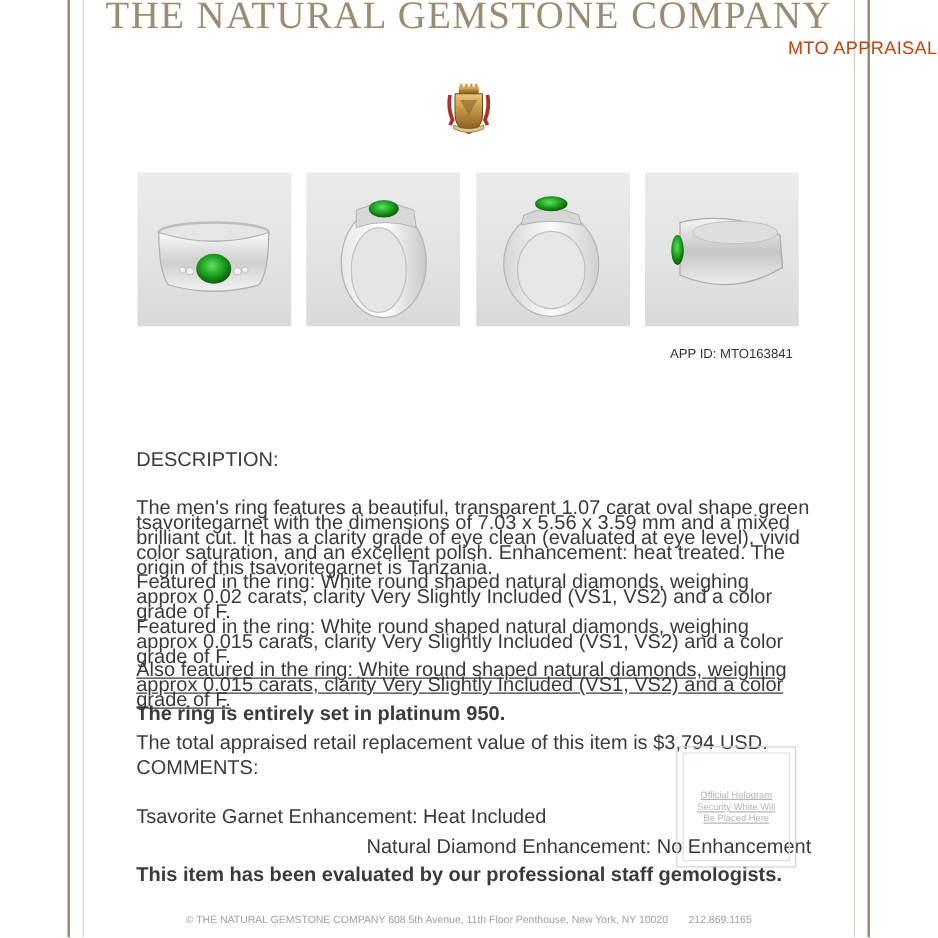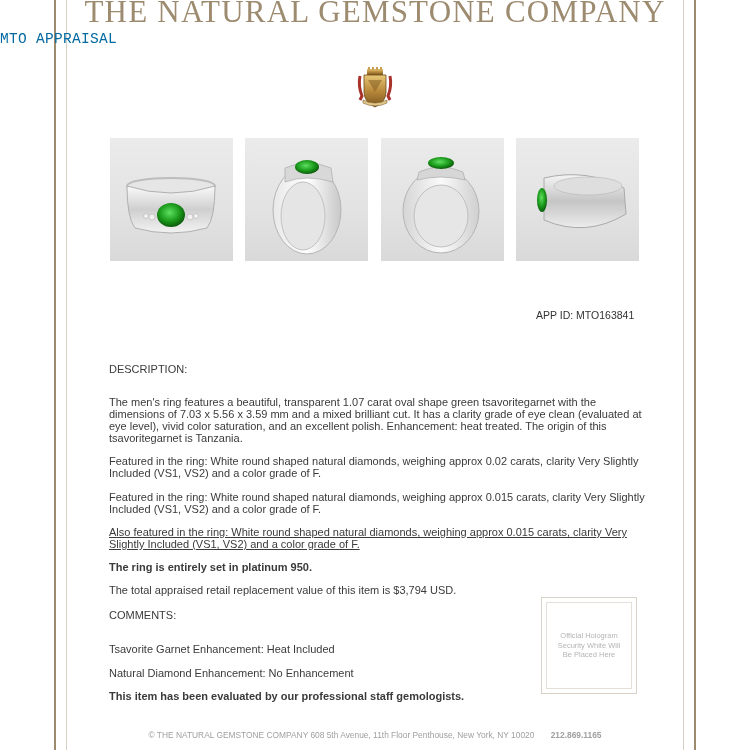--- a/index.html
+++ b/index.html
@@ -17,54 +17,53 @@
 
     .title {
       position: absolute; left: 0; right: 0; top: -6px;
       text-align: center;
       font-family: "Liberation Serif", "DejaVu Serif", serif;
       font-size: 31px; letter-spacing: 1.2px;
       color: #9d8b70; white-space: nowrap;
     }
     .subtitle {
       position: absolute; left: 0; right: 0; top: 31px;
-      text-align: left; font-size: 14.5px; color: #0369a1;
+      text-align: right; font-size: 14.5px; color: #c2410c;
       letter-spacing: 0.3px;
-      font-family: Liberation Mono, monospace;
     }
     .crest { position: absolute; left: 356px; top: 66px; width: 38px; height: 44px; }
 
     .photo {
       position: absolute; top: 138px; width: 123px; height: 123px;
       background: linear-gradient(180deg, #ebebeb 0%, #e2e2e2 60%, #d9d9d9 100%);
       overflow: hidden;
     }
     .photo svg { width: 100%; height: 100%; display: block; }
 
-    .app-id { position: absolute; left: 536px; top: 277px; font-size: 10.5px; color: #333; margin-top: 32px; }
-
-    .content { position: absolute; left: 109px; width: 540px; font-size: 11px; line-height: 12px; color: #3a3a3a; }
+    .app-id { position: absolute; left: 536px; top: 277px; font-size: 10.5px; color: #333; }
+
+    .content { position: absolute; left: 109px; width: 540px; font-size: 16px; line-height: 12px; color: #3a3a3a; }
 
     .holo-outer {
       position: absolute; left: 541px; top: 597px; width: 96px; height: 97px;
       border: 1px solid #d8d2c8; box-sizing: border-box;
     }
     .holo-inner {
       position: absolute; left: 4px; top: 4px; right: 4px; bottom: 4px;
       border: 1px solid #e4dfd8;
       display: flex; align-items: center; justify-content: center;
-      text-align: center; font-size: 7.5px; line-height: 9.5px; color: #b5b5b5;
+      text-align: center; font-size: 7.5px; line-height: 9.5px; color: #b5b5b5; text-decoration: underline;
     }
 
     .footer {
       position: absolute; left: 0; right: 0; top: 730px;
       text-align: center; font-size: 8.4px; line-height: 10.5px; color: #a0a0a0;
       white-space: nowrap;
     }
-    .footer .phone { margin-left: 14px; font-weight: bold; }
+    .footer .phone { margin-left: 14px; }
   </style>
 </head>
 <body>
 
 <div class="border-line outer-left"></div>
 <div class="border-line inner-left"></div>
 <div class="border-line inner-right"></div>
 <div class="border-line outer-right"></div>
 
 <div class="title">THE NATURAL GEMSTONE COMPANY</div>
@@ -183,21 +182,21 @@
 <div class="content" style="top:363px;">DESCRIPTION:</div>
 <p class="content" style="top:385px;">The men's ring features a beautiful, transparent 1.07 carat oval shape green tsavoritegarnet with the dimensions of 7.03 x 5.56 x 3.59 mm and a mixed brilliant cut. It has a clarity grade of eye clean (evaluated at eye level), vivid color saturation, and an excellent polish. Enhancement: heat treated. The origin of this tsavoritegarnet is Tanzania.</p>
 <p class="content" style="top:444px;">Featured in the ring: White round shaped natural diamonds, weighing approx 0.02 carats, clarity Very Slightly Included (VS1, VS2) and a color grade of F.</p>
 <p class="content" style="top:480px;">Featured in the ring: White round shaped natural diamonds, weighing approx 0.015 carats, clarity Very Slightly Included (VS1, VS2) and a color grade of F.</p>
 <p class="content" style="top:515px;text-decoration:underline;">Also featured in the ring: White round shaped natural diamonds, weighing approx 0.015 carats, clarity Very Slightly Included (VS1, VS2) and a color grade of F.</p>
 <p class="content" style="top:550px;font-weight:bold;">The ring is entirely set in platinum 950.</p>
 <p class="content" style="top:573px;">The total appraised retail replacement value of this item is $3,794 USD.</p>
 
 <div class="content" style="top:609px;">COMMENTS:</div>
 <p class="content" style="top:632px;">Tsavorite Garnet Enhancement: Heat Included</p>
-<p class="content" style="top:656px;">Natural Diamond Enhancement: No Enhancement</p>
+<p class="content" style="top:656px;text-align:right;">Natural Diamond Enhancement: No Enhancement</p>
 <p class="content" style="top:679px;font-weight:bold;">This item has been evaluated by our professional staff gemologists.</p>
 
 <div class="holo-outer">
   <div class="holo-inner">
     <div>
       <div>Official Hologram</div>
       <div>Security White Will</div>
       <div>Be Placed Here</div>
     </div>
   </div>

